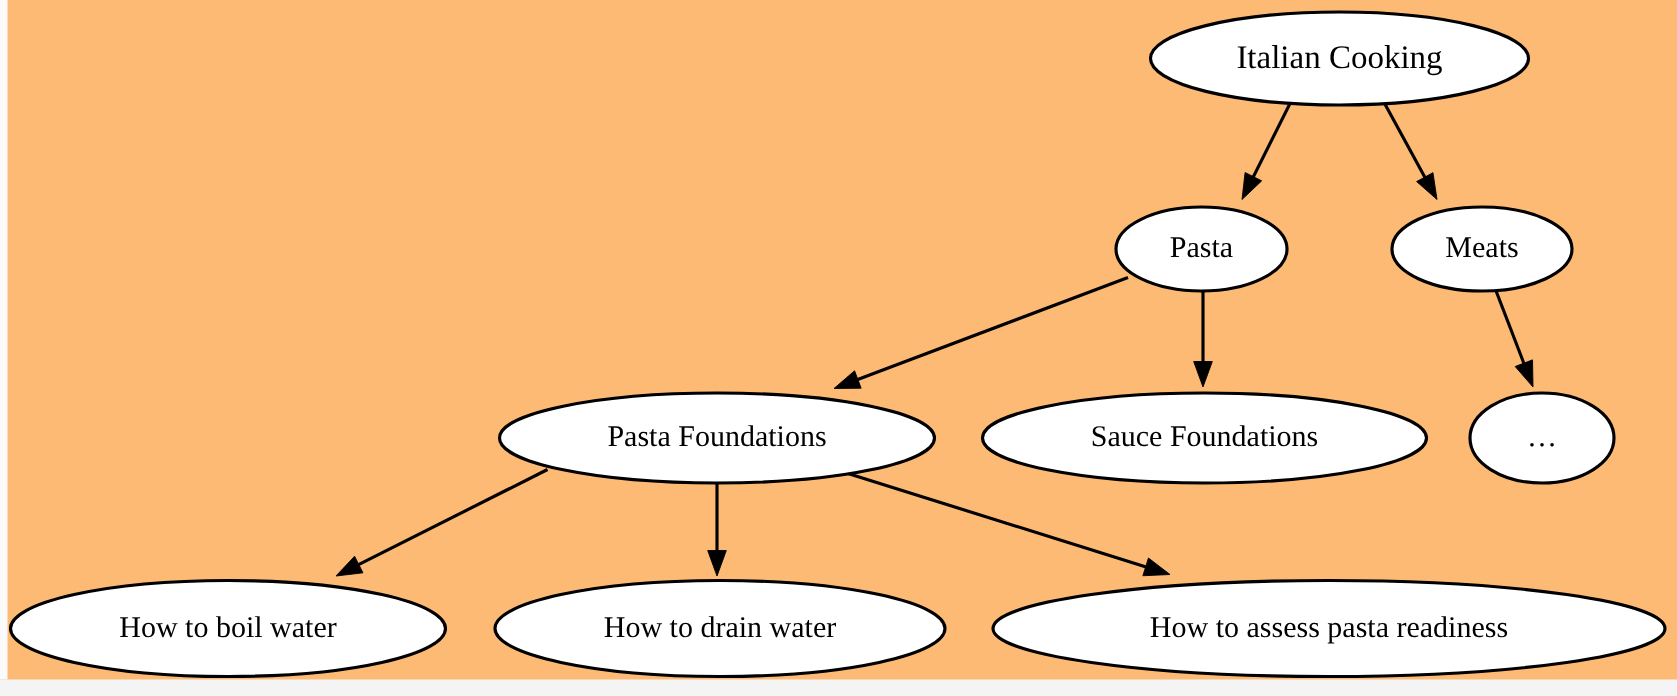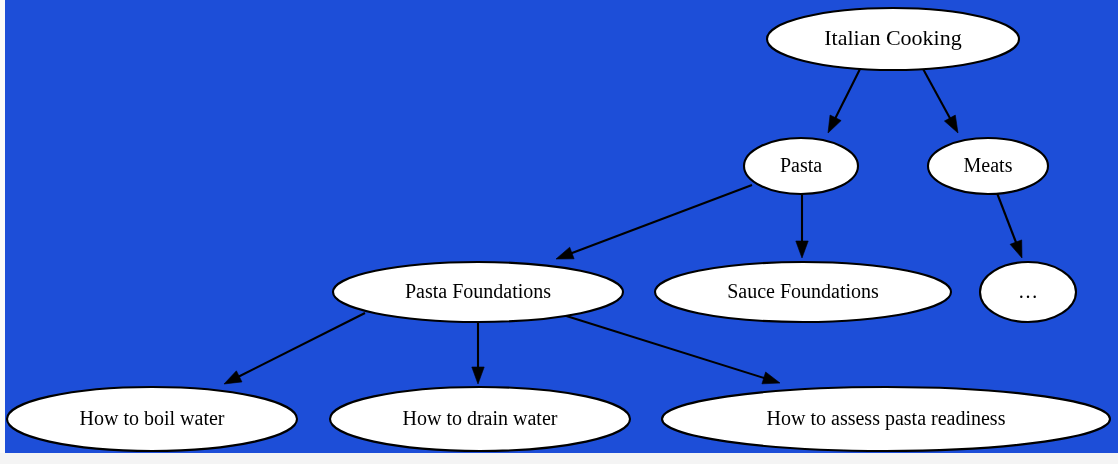--- a/index.html
+++ b/index.html
@@ -7,21 +7,21 @@
     padding: 0;
     background: #ffffff;
   }
   body {
     font-family: "Liberation Serif", "DejaVu Serif", serif;
   }
   #canvas {
     position: relative;
     width: 1118px;
     height: 464px;
-    background: #1d4ed8;
+    background: #fdba74;
     overflow: hidden;
   }
   #graph-svg {
     position: absolute;
     left: 0;
     top: 0;
     width: 1118px;
     height: 464px;
     display: block;
   }

